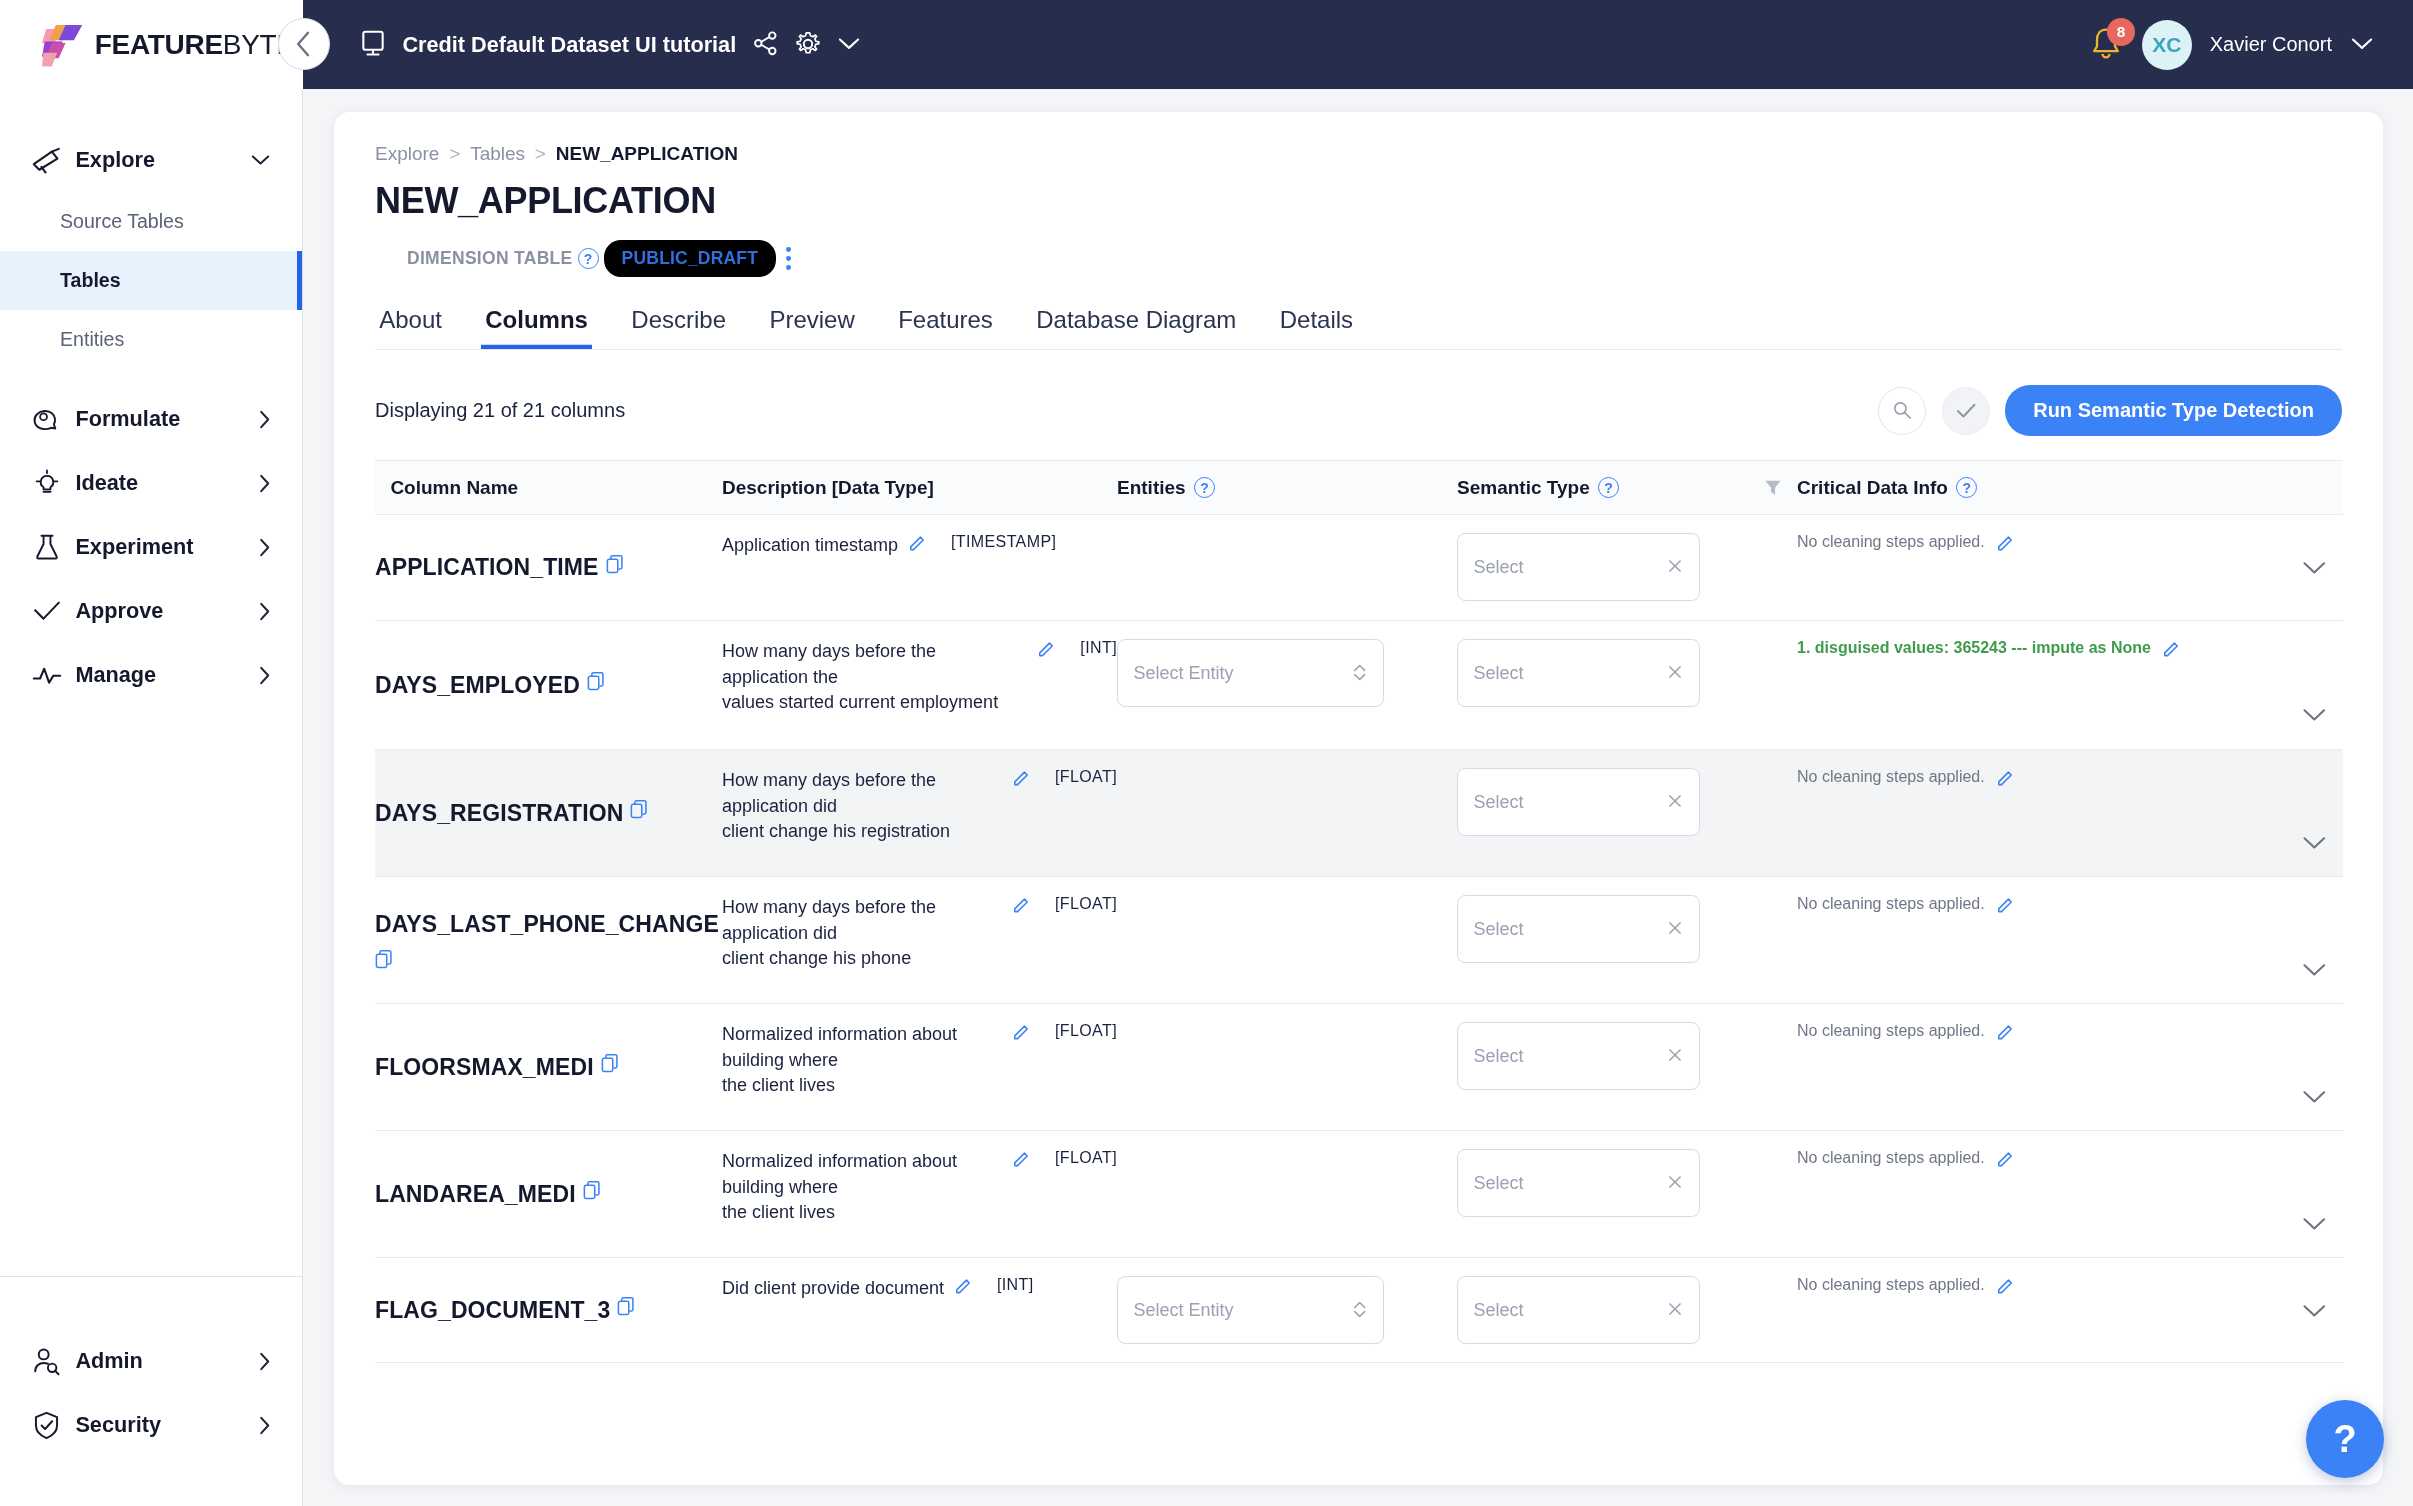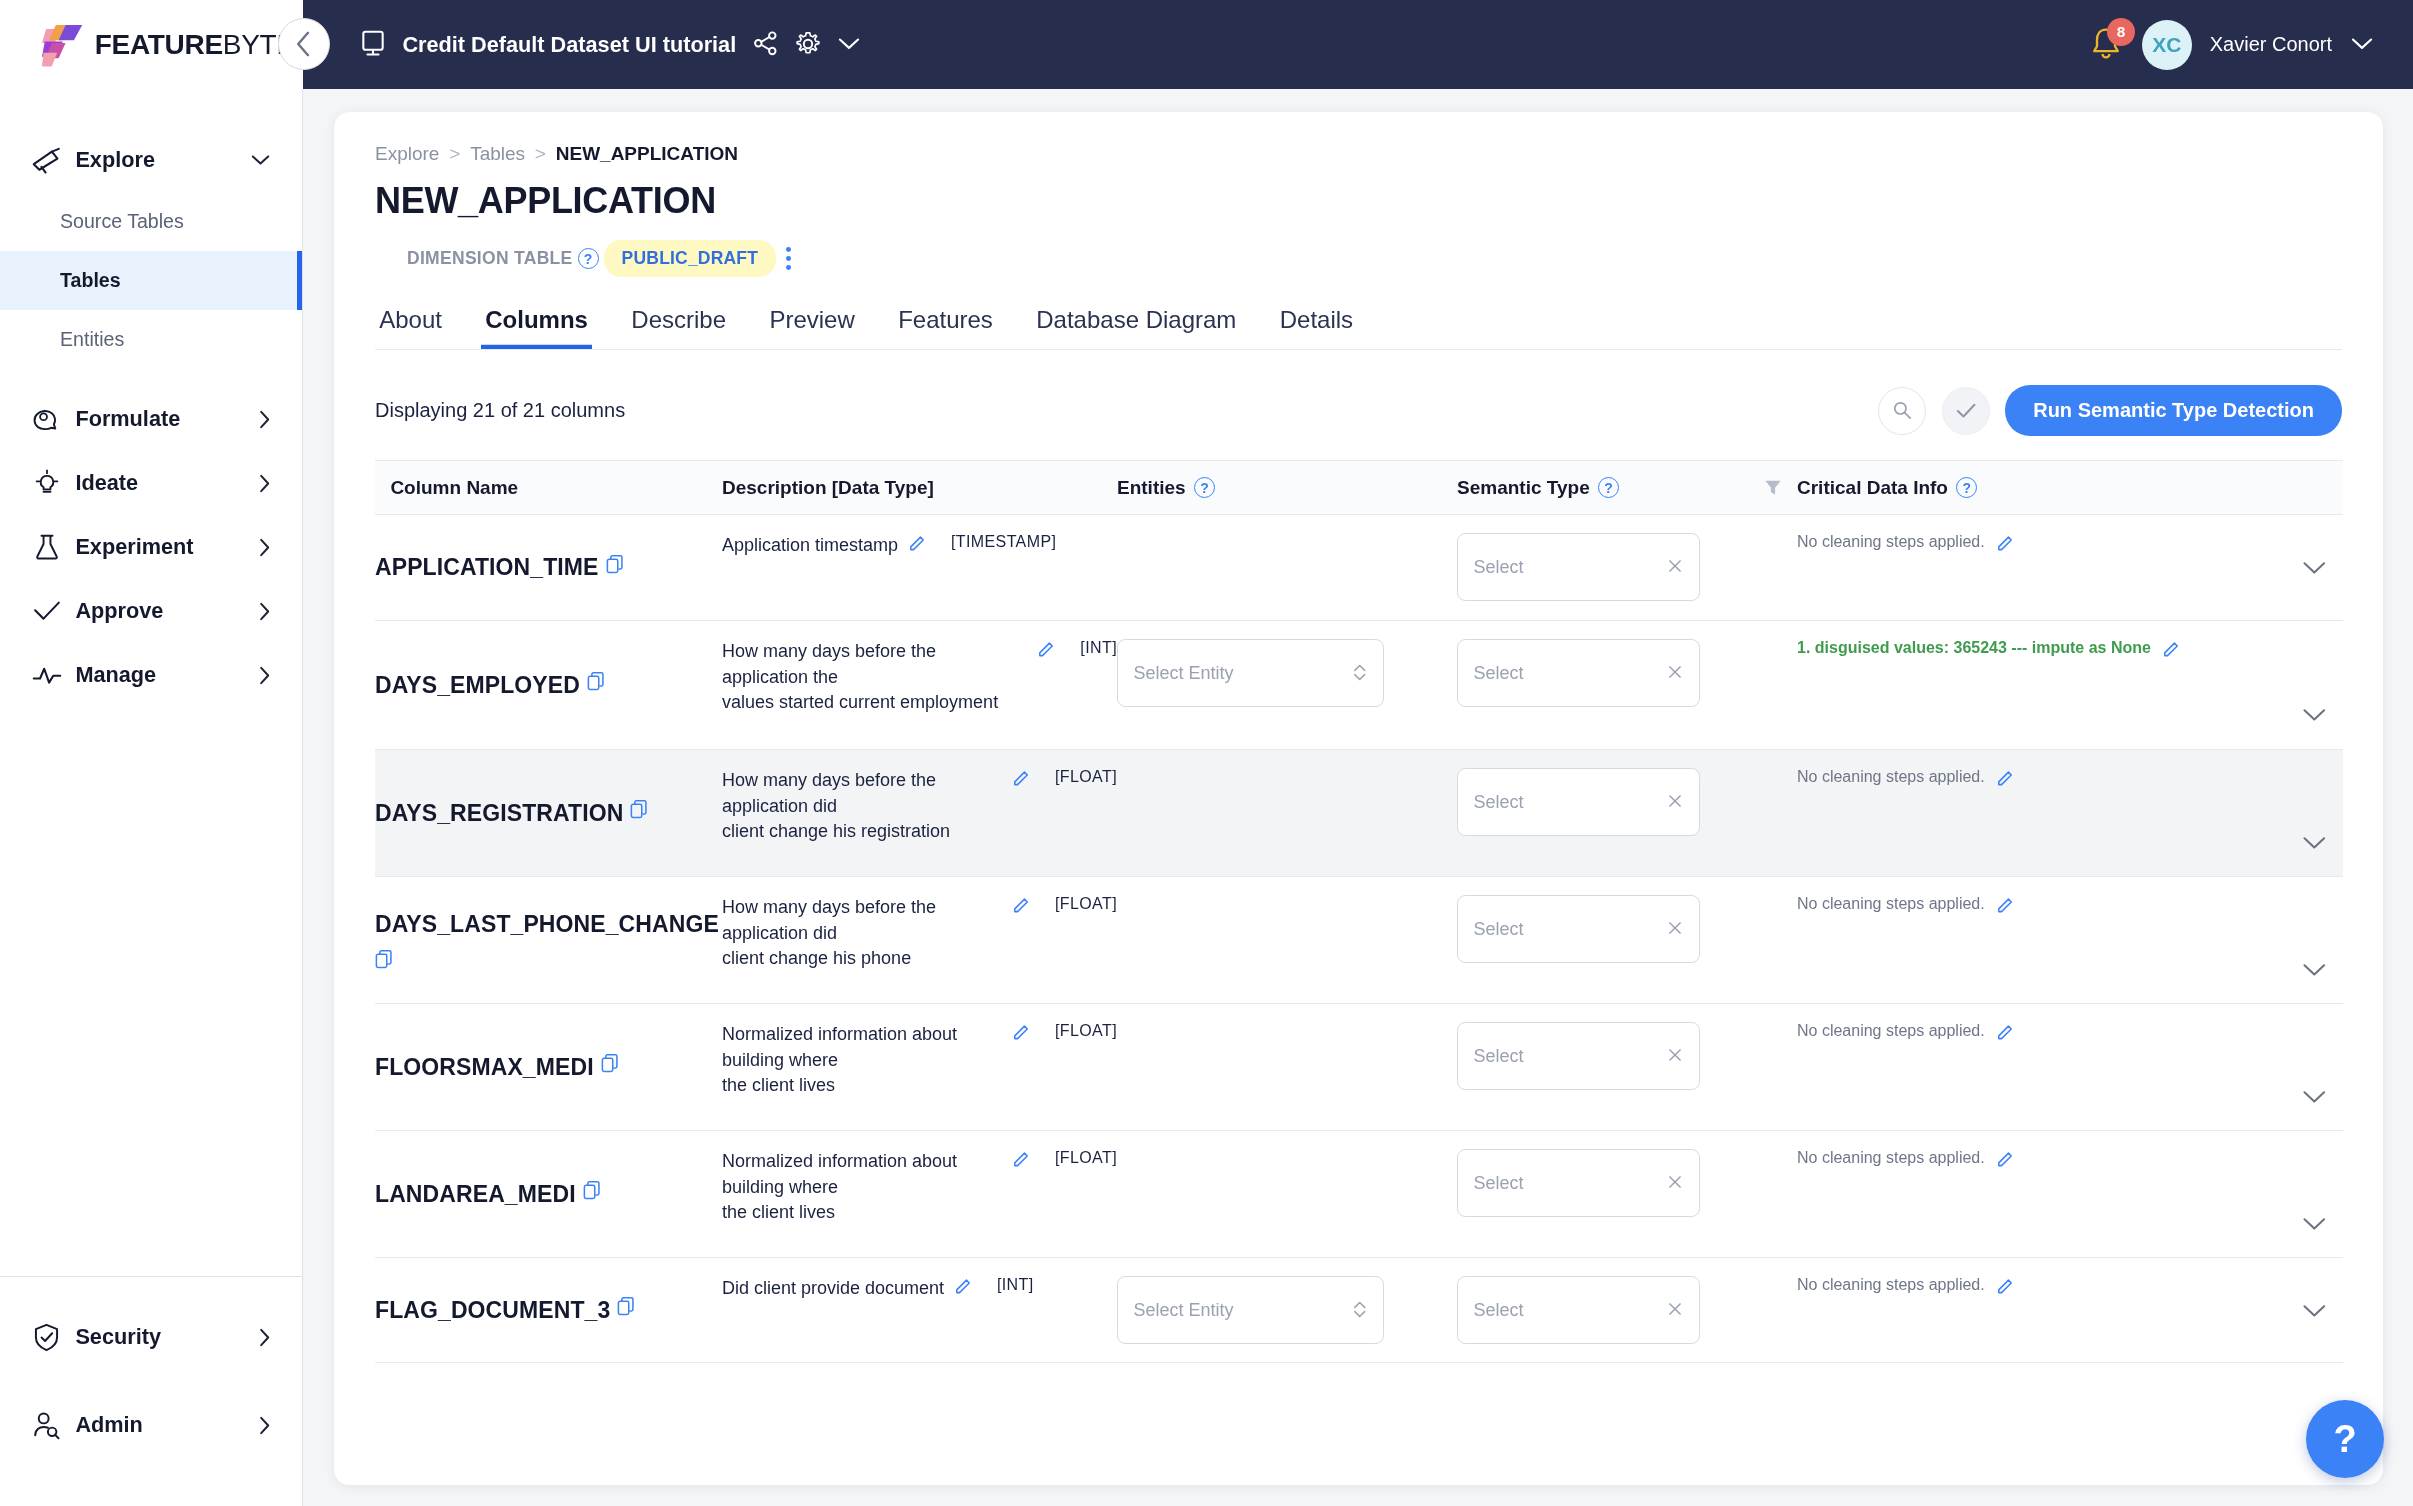--- a/index.html
+++ b/index.html
@@ -107,21 +107,21 @@
     font-size:36px; font-weight:bold; color:#15192e; margin-top:15.4px; letter-spacing:-0.3px;
   }
   .subrow { display:flex; align-items:center; gap:5px; margin-top:18px;margin-left:32px; }
   .subtype { font-size:17.5px; color:#8a91a3; font-weight:bold; letter-spacing:0.3px; }
   .help-circ {
     width:21px; height:21px; border-radius:50%; border:1.7px solid #3b82f6;
     color:#3b82f6; font-size:14px; font-weight:bold;
     display:flex; align-items:center; justify-content:center; cursor:pointer; flex:none;
   }
   .status-pill {
-    background:#fef9c3; color:#2f6fe0; font-size:17.5px; font-weight:bold;
+    background:#000000; color:#2f6fe0; font-size:17.5px; font-weight:bold;
     padding:7.7px 18px; border-radius:17px; letter-spacing:0.2px; cursor:pointer;
   }
   .kebab {
     width:9.8px; display:flex; flex-direction:column; gap:4.2px; align-items:center;
     cursor:pointer; padding:5.6px 7px;
   }
   .kebab i { width:4.9px; height:4.9px; border-radius:50%; background:#3b82f6; display:block; }
 
   
   .tabs {
@@ -386,44 +386,44 @@
         <span class="lbl">Manage</span>
         <span class="chev">
           <svg width="14" height="21" viewBox="0 0 20 30">
               <path d="M6 4 L16 15 L6 26" stroke="#1b2136" stroke-width="2.8" fill="none" stroke-linecap="round" stroke-linejoin="round"></path>
             </svg>
         </span>
       </div>
     </div>
 
     <div class="nav-bottom">
-      <div class="nav-group">
-        <span class="ico">
-          <svg width="31" height="31" viewBox="0 0 44 44">
-            <path d="M22 4 L37 10 v12 c0 10-8 15-15 18 -7-3-15-8-15-18 V10 z" stroke="#15192e" stroke-width="2.8" fill="none" stroke-linejoin="round"></path>
-            <path d="M15 22 L20 27 L30 16" stroke="#15192e" stroke-width="2.8" fill="none" stroke-linecap="round" stroke-linejoin="round"></path>
-          </svg>
-        </span>
-        <span class="lbl">Security</span>
-        <span class="chev">
-          <svg width="14" height="21" viewBox="0 0 20 30">
-              <path d="M6 4 L16 15 L6 26" stroke="#1b2136" stroke-width="2.8" fill="none" stroke-linecap="round" stroke-linejoin="round"></path>
-            </svg>
-        </span>
-      </div>
       <div class="nav-group" style="margin-top:24px">
         <span class="ico">
           <svg width="31" height="31" viewBox="0 0 44 44">
             <circle cx="18" cy="12" r="7" stroke="#15192e" stroke-width="2.8" fill="none"></circle>
             <path d="M6 36 c0-8 6-12 12-12 2 0 4 .4 6 1.2" stroke="#15192e" stroke-width="2.8" fill="none" stroke-linecap="round"></path>
             <circle cx="30" cy="31" r="6" stroke="#15192e" stroke-width="2.8" fill="none"></circle>
             <line x1="34" y1="35" x2="39" y2="40" stroke="#15192e" stroke-width="2.8" stroke-linecap="round"></line>
           </svg>
         </span>
         <span class="lbl">Admin</span>
+        <span class="chev">
+          <svg width="14" height="21" viewBox="0 0 20 30">
+              <path d="M6 4 L16 15 L6 26" stroke="#1b2136" stroke-width="2.8" fill="none" stroke-linecap="round" stroke-linejoin="round"></path>
+            </svg>
+        </span>
+      </div>
+      <div class="nav-group">
+        <span class="ico">
+          <svg width="31" height="31" viewBox="0 0 44 44">
+            <path d="M22 4 L37 10 v12 c0 10-8 15-15 18 -7-3-15-8-15-18 V10 z" stroke="#15192e" stroke-width="2.8" fill="none" stroke-linejoin="round"></path>
+            <path d="M15 22 L20 27 L30 16" stroke="#15192e" stroke-width="2.8" fill="none" stroke-linecap="round" stroke-linejoin="round"></path>
+          </svg>
+        </span>
+        <span class="lbl">Security</span>
         <span class="chev">
           <svg width="14" height="21" viewBox="0 0 20 30">
               <path d="M6 4 L16 15 L6 26" stroke="#1b2136" stroke-width="2.8" fill="none" stroke-linecap="round" stroke-linejoin="round"></path>
             </svg>
         </span>
       </div>
     </div>
   </div>
 
   <div class="main-bg"></div>

